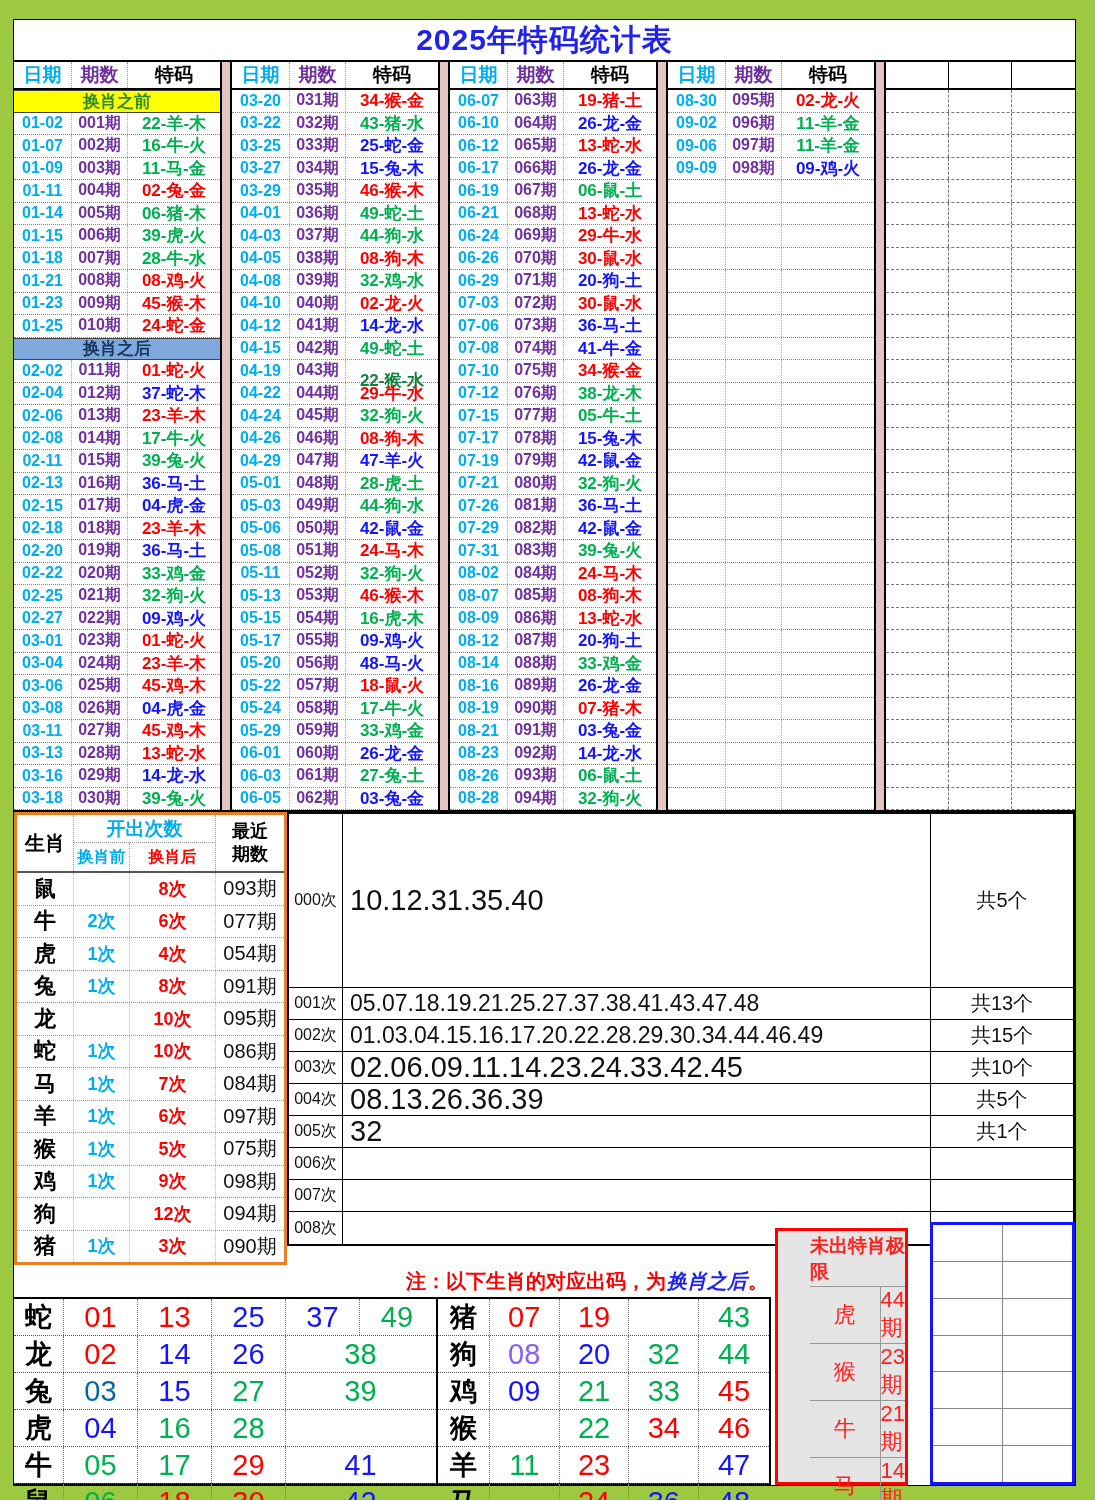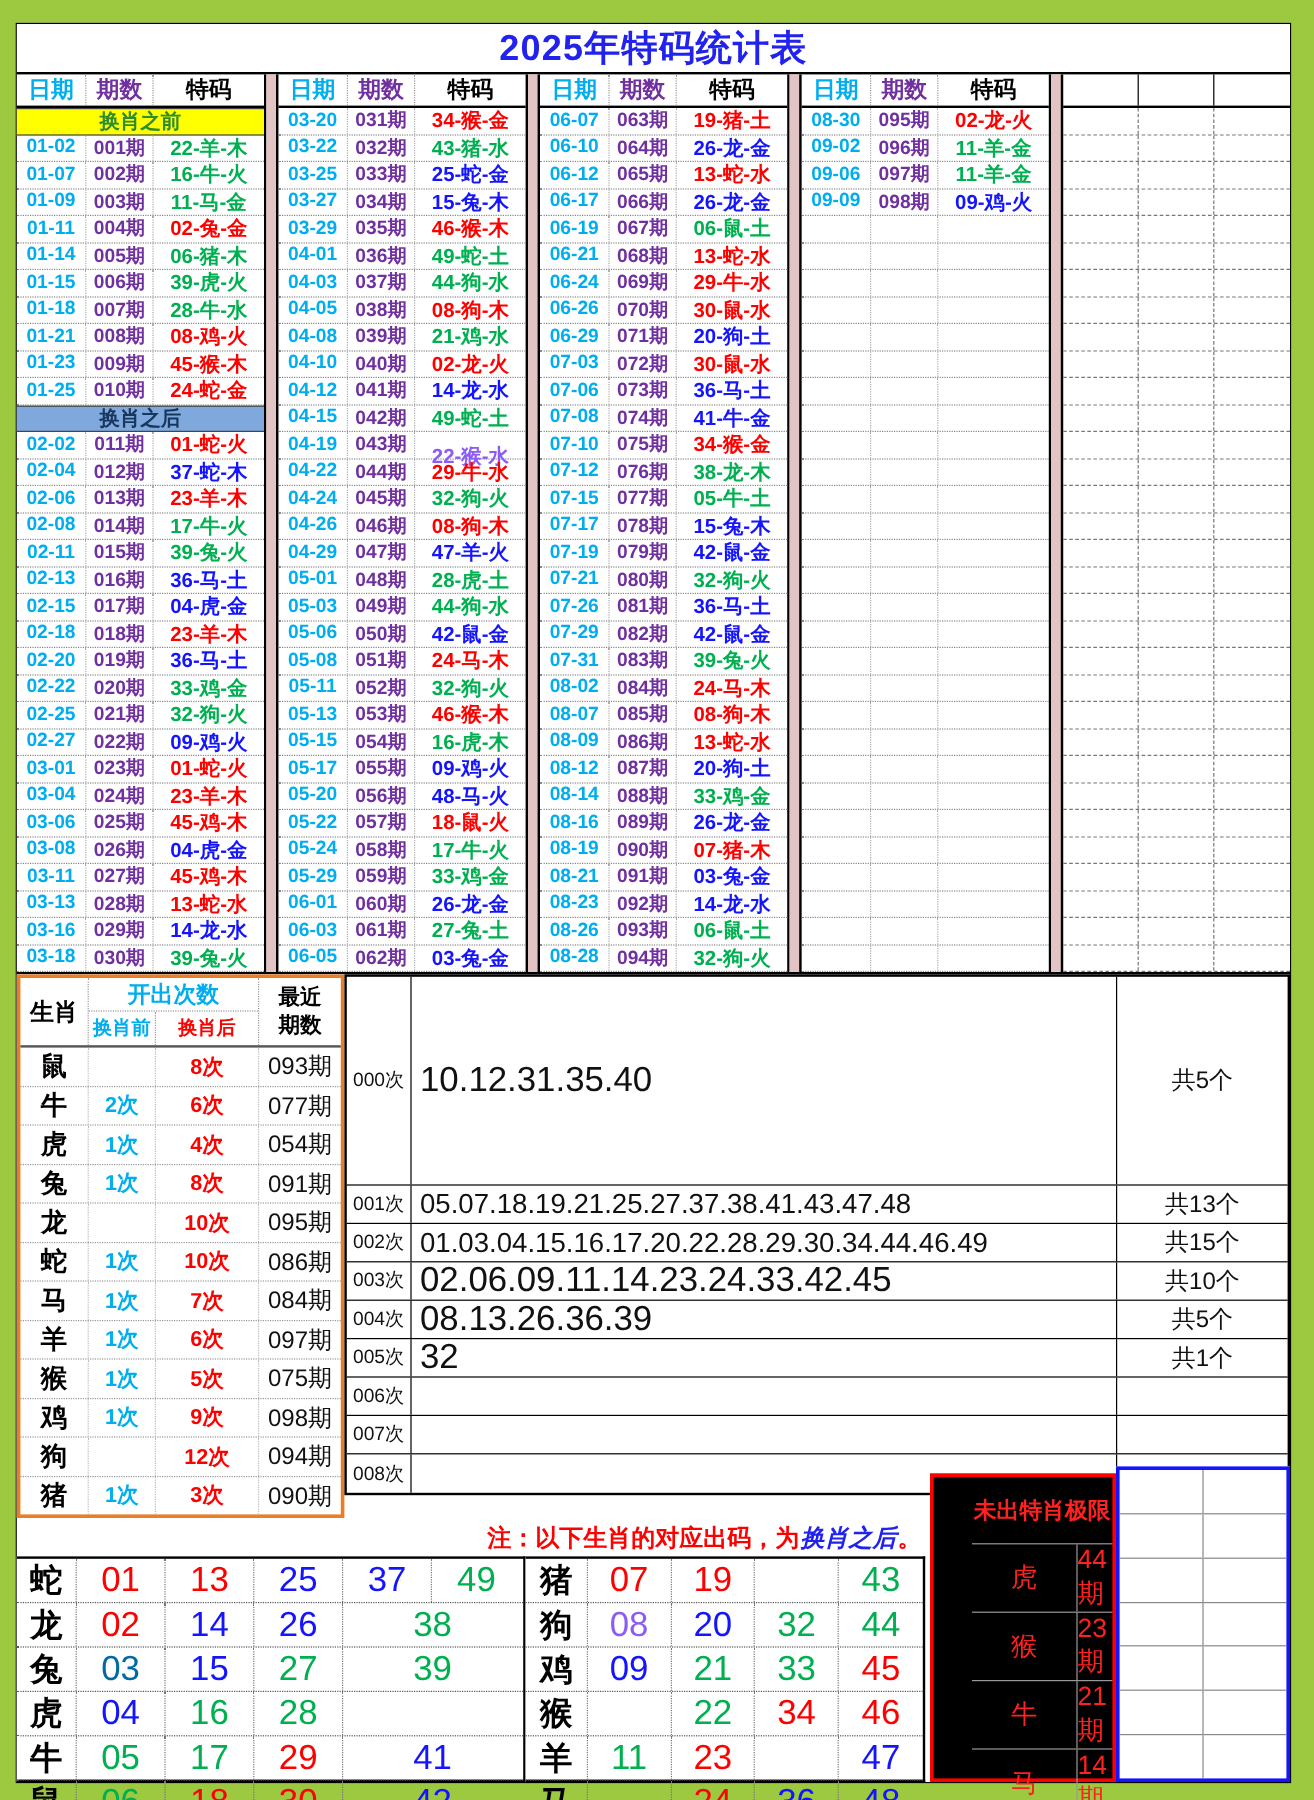--- a/index.html
+++ b/index.html
@@ -70,21 +70,21 @@
   .map-row:last-child{border-bottom:none;}
   .m-cell{display:flex;align-items:center;justify-content:center;border-right:1px dotted #777;box-sizing:border-box;}
   .m-cell:last-child{border-right:none;}
   .m-z{font-size:27px;color:#000;font-weight:bold;}
   .map-left .m-z{width:50px;}
   .map-right .m-z{width:52px;}
   .m-n{font-size:29px;}
   .map-left .m-n{width:74px;}
   .map-left .m-n.s2{width:149px;}
   .map-right .m-n{width:70px;}
-  .limits{position:absolute;left:761px;top:-37px;width:155px;bottom:0;background:#000000;border:3px solid #FF0000;box-sizing:border-box;z-index:3;display:flex;flex-direction:column;padding-left:32px;}
+  .limits{position:absolute;left:761px;top:-37px;width:133px;bottom:0;background:#e5e5e5;border:3px solid #FF0000;box-sizing:border-box;z-index:3;display:flex;flex-direction:column;padding-left:32px;}
   .limits-title{height:56px;flex:none;display:flex;align-items:center;justify-content:center;color:#FF2020;font-weight:bold;font-size:19px;border-bottom:1px solid #999;box-sizing:border-box;}
   .limits-body{flex:1;display:flex;flex-direction:column;}
   .limit-row{flex:1;display:flex;align-items:stretch;border-bottom:1px solid #999;box-sizing:border-box;}
   .limit-row:last-child{border-bottom:none;}
   .limit-z{width:88px;display:flex;align-items:center;justify-content:center;color:#FF2020;font-size:22px;border-right:1px solid #999;box-sizing:border-box;}
   .limit-p{flex:1;display:flex;align-items:center;justify-content:center;color:#FF2020;font-size:22px;}
   .blue-grid{position:absolute;left:916px;top:-43px;right:0;bottom:0;border:3px solid #1414FF;box-sizing:border-box;z-index:2;background:#fff;display:flex;flex-direction:column;}
   .bg-row{flex:1;display:flex;border-bottom:1px solid #888;box-sizing:border-box;}
   .bg-row:last-child{border-bottom:none;}
   .bg-cell{flex:1;border-right:1px solid #888;box-sizing:border-box;}
@@ -304,41 +304,41 @@
               <div class="pg-code" style="color: rgb(0, 176, 80);">44-狗-水</div>
             </div>
             <div class="pg-row">
               <div class="pg-date">04-05</div>
               <div class="pg-period">038期</div>
               <div class="pg-code" style="color: rgb(255, 0, 0);">08-狗-木</div>
             </div>
             <div class="pg-row">
               <div class="pg-date">04-08</div>
               <div class="pg-period">039期</div>
-              <div class="pg-code" style="color: rgb(0, 176, 80);">21-鸡-水</div>
+              <div class="pg-code" style="color: rgb(0, 176, 80);">32-鸡-水</div>
             </div>
             <div class="pg-row">
               <div class="pg-date">04-10</div>
               <div class="pg-period">040期</div>
               <div class="pg-code" style="color: rgb(255, 0, 0);">02-龙-火</div>
             </div>
             <div class="pg-row">
               <div class="pg-date">04-12</div>
               <div class="pg-period">041期</div>
               <div class="pg-code" style="color: rgb(20, 20, 255);">14-龙-水</div>
             </div>
             <div class="pg-row">
               <div class="pg-date">04-15</div>
               <div class="pg-period">042期</div>
               <div class="pg-code" style="color: rgb(0, 176, 80);">49-蛇-土</div>
             </div>
             <div class="pg-row">
               <div class="pg-date">04-19</div>
               <div class="pg-period">043期</div>
-              <div class="pg-code" style="color: #8b5cf6; margin-top: 20px;">22-猴-水</div>
+              <div class="pg-code" style="color: #15803d; margin-top: 20px;">22-猴-水</div>
             </div>
             <div class="pg-row">
               <div class="pg-date">04-22</div>
               <div class="pg-period">044期</div>
               <div class="pg-code" style="color: rgb(255, 0, 0);">29-牛-水</div>
             </div>
             <div class="pg-row">
               <div class="pg-date">04-24</div>
               <div class="pg-period">045期</div>
               <div class="pg-code" style="color: rgb(0, 176, 80);">32-狗-火</div>

